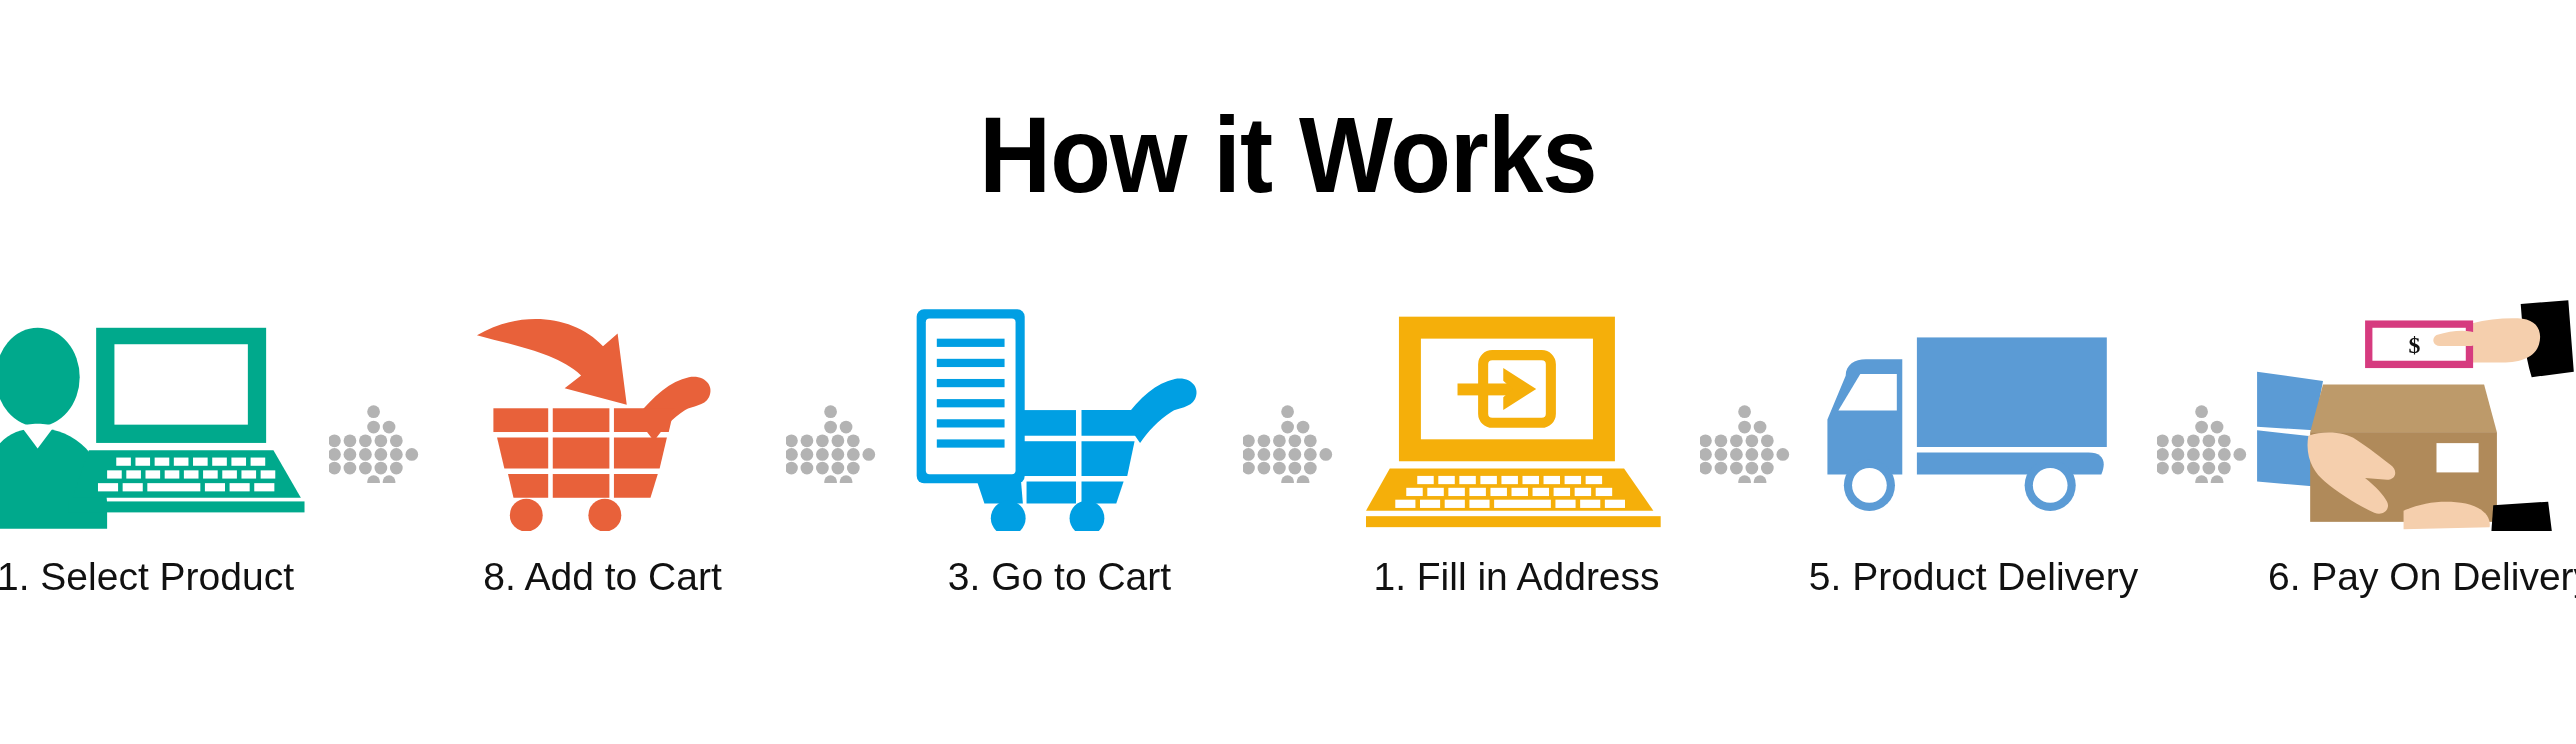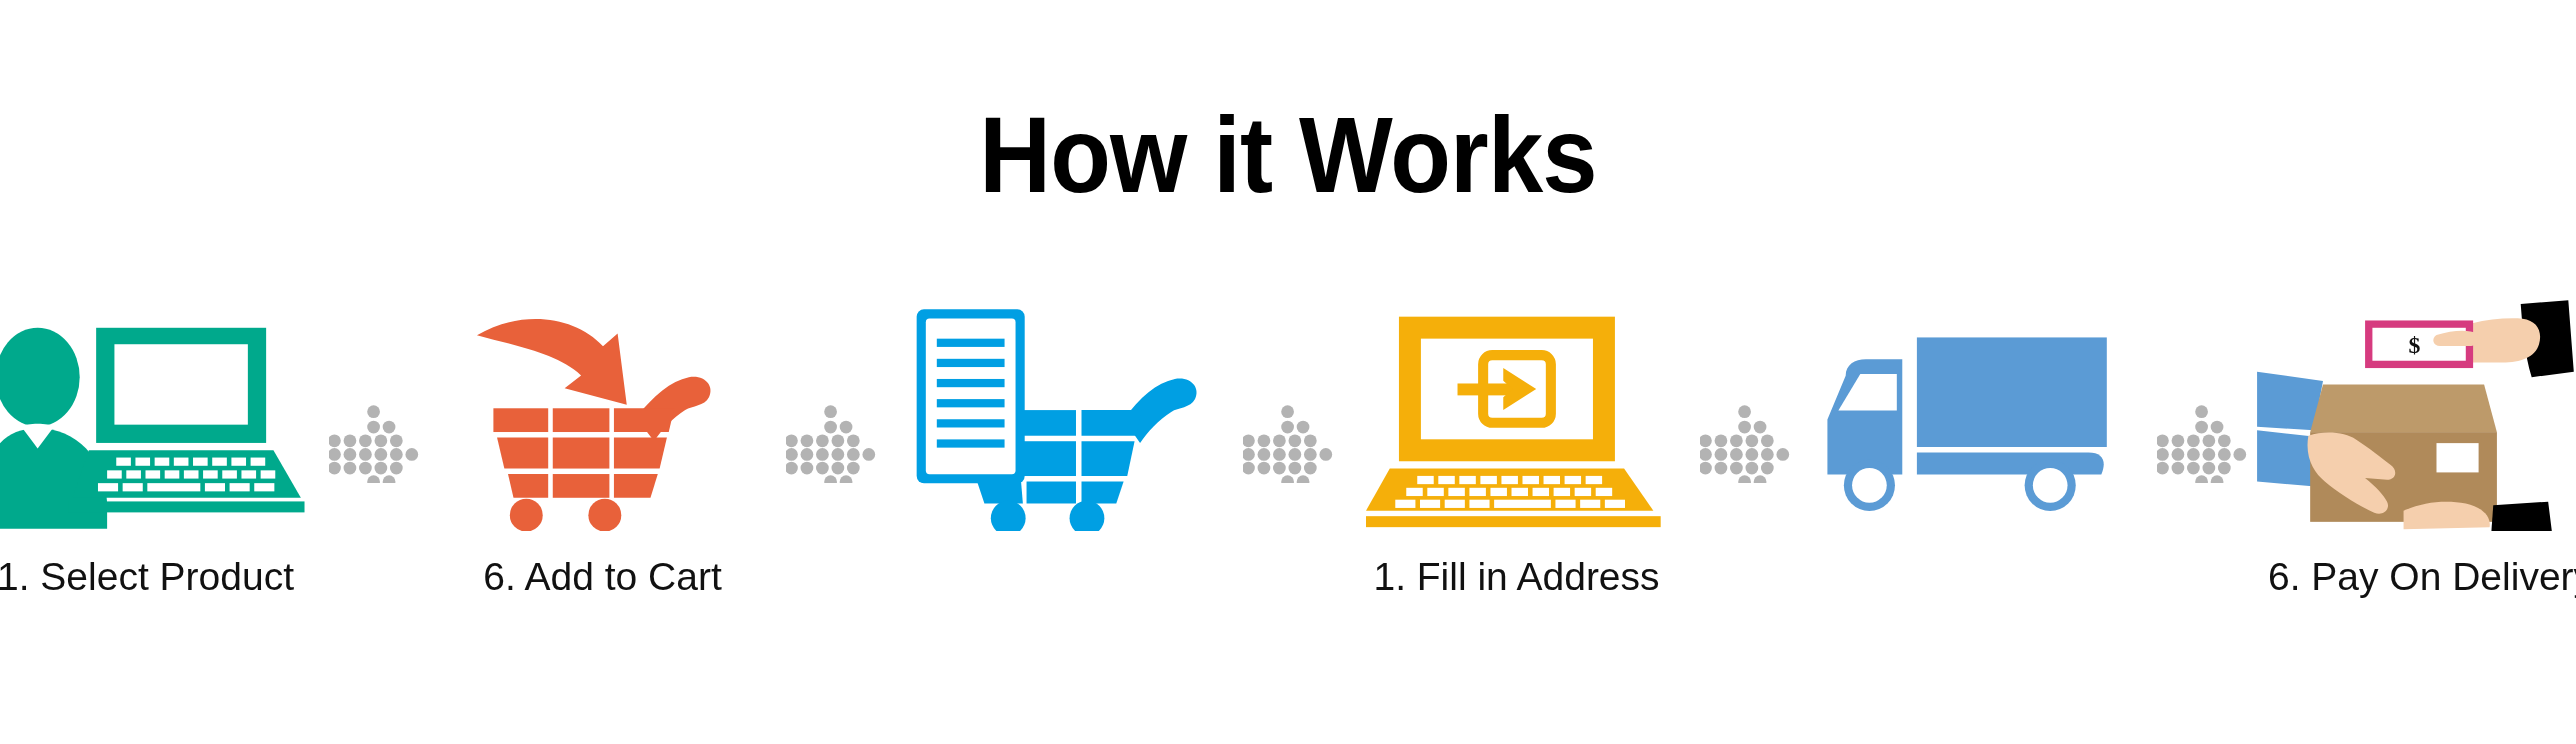--- a/index.html
+++ b/index.html
@@ -199,21 +199,21 @@
 
             <path d="M46 188 L 90 188 L 90 214 L 52 214 Z"></path>
             <rect x="95" y="188" width="62" height="26"></rect>
             <path d="M162 188 L 210 188 L 202 214 L 162 214 Z"></path>
 
             <circle cx="66" cy="233" r="18"></circle>
             <circle cx="152" cy="233" r="18"></circle>
           </g>
         </svg>
       </div>
-      <div class="step-label">6. Add to Cart</div>
+      <div class="step-label">8. Add to Cart</div>
     </div>
 
     <div class="sep">
       <svg width="91" height="79" viewBox="0 0 100 86">
         <g fill="#b3b3b3">
           <circle cx="49" cy="8" r="7"></circle>
           <circle cx="49" cy="25" r="7"></circle>
             <circle cx="66" cy="25" r="7"></circle>
           <circle cx="6" cy="40" r="7"></circle>
             <circle cx="23" cy="40" r="7"></circle>
@@ -262,20 +262,21 @@
 
             <path d="M70 196 L 118 196 L 120 220 L 78 220 Z"></path>
             <rect x="124" y="196" width="54" height="24"></rect>
             <path d="M184 196 L 230 196 L 222 220 L 184 220 Z"></path>
 
             <circle cx="104" cy="236" r="19"></circle>
             <circle cx="190" cy="236" r="19"></circle>
           </g>
         </svg>
       </div>
+      <div class="step-label">3. Go to Cart</div>
     </div>
 
     <div class="sep">
       <svg width="91" height="79" viewBox="0 0 100 86">
         <g fill="#b3b3b3">
           <circle cx="49" cy="8" r="7"></circle>
           <circle cx="49" cy="25" r="7"></circle>
             <circle cx="66" cy="25" r="7"></circle>
           <circle cx="6" cy="40" r="7"></circle>
             <circle cx="23" cy="40" r="7"></circle>
@@ -394,20 +395,21 @@
 
             <path d="M108 144 L 296 144 C 312 144 316 154 310 168 L 108 168 Z"></path>
 
             <circle cx="56" cy="180" r="28" fill="#5b9bd5"></circle>
             <circle cx="56" cy="180" r="19" fill="#ffffff"></circle>
             <circle cx="254" cy="180" r="28" fill="#5b9bd5"></circle>
             <circle cx="254" cy="180" r="19" fill="#ffffff"></circle>
           </g>
         </svg>
       </div>
+      <div class="step-label">5. Product Delivery</div>
     </div>
 
     <div class="sep">
       <svg width="91" height="79" viewBox="0 0 100 86">
         <g fill="#b3b3b3">
           <circle cx="49" cy="8" r="7"></circle>
           <circle cx="49" cy="25" r="7"></circle>
             <circle cx="66" cy="25" r="7"></circle>
           <circle cx="6" cy="40" r="7"></circle>
             <circle cx="23" cy="40" r="7"></circle>

